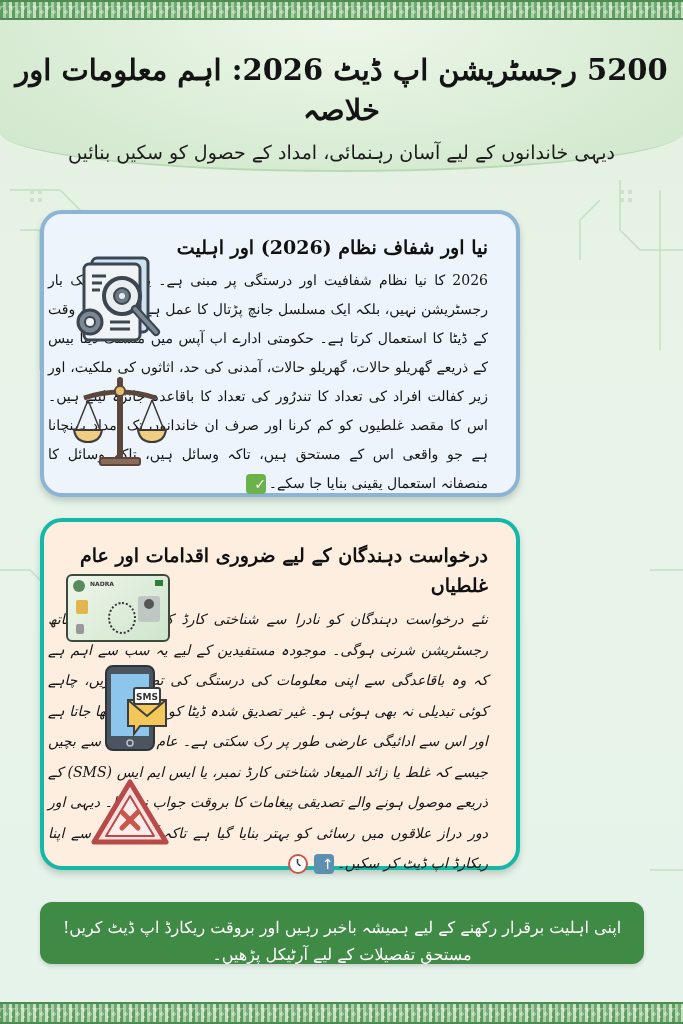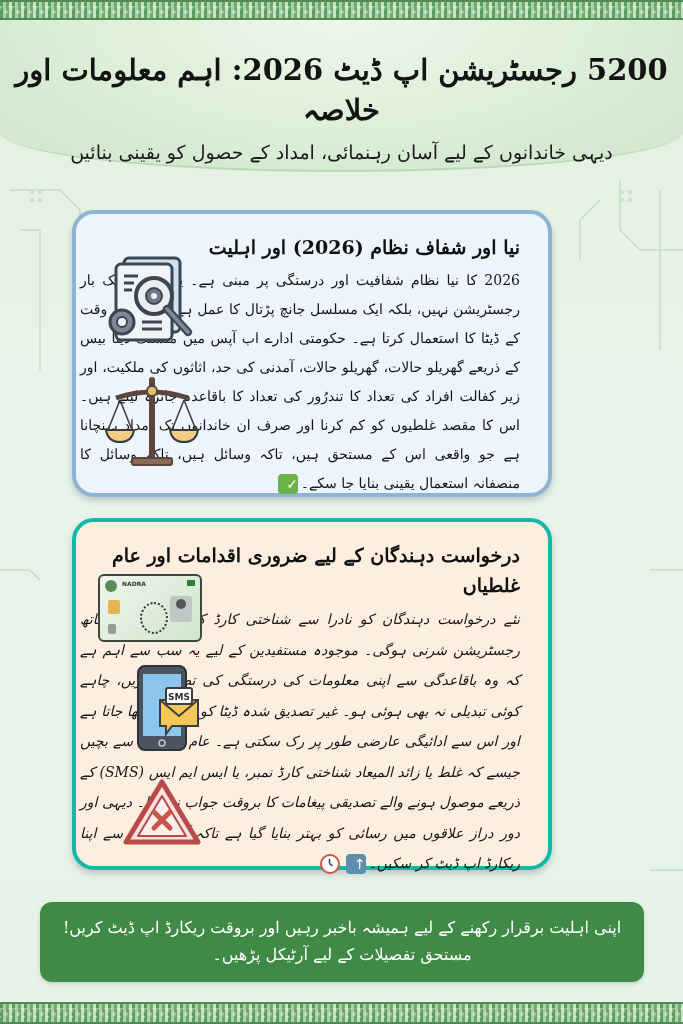--- a/index.html
+++ b/index.html
@@ -44,21 +44,20 @@
   .circuit {
     position: absolute; left: 0; top: 170px; width: 683px; height: 720px;
     pointer-events: none; opacity: 0.55;
   }
 
   .card {
     position: absolute; left: 40px; width: 480px; box-sizing: border-box;
     border-radius: 22px; padding: 18px 28px 18px 20px;
     box-shadow: 0 4px 6px rgba(60,80,70,0.25);
     direction: rtl;
-    margin-left: 32px;
   }
   .card.blue {
     top: 210px; height: 287px;
     background: #edf4fb; border: 4px solid #8db4d6;
   }
   .card.peach {
     top: 518px; height: 352px;
     background: #fdeee0; border: 4px solid #14b8a6;
   }
   .card h2 {
@@ -82,36 +81,36 @@
     font-family: "DejaVu Sans", sans-serif; margin: 0 3px;
   }
   .emoji-check { background: #6bb24a; }
   .emoji-up { background: #5d8fb0; }
   .emoji-clock {
     width: 20px; height: 20px; border-radius: 50%; background: #fff;
     border: 2.5px solid #c9564b; box-sizing: border-box; position: relative; color: #333;
   }
 
   .cta {
-    position: absolute; left: 40px; top: 902px; width: 604px; height: 80px;
+    position: absolute; left: 40px; top: 902px; width: 604px; height: 62px;
     background: #3f8a45; border-radius: 12px; box-shadow: 0 2px 4px rgba(0,0,0,0.15);
     direction: rtl; text-align: center; color: #fff;
     font-family: "DejaVu Serif", serif; font-size: 16px; line-height: 27px;
     padding-top: 12px; box-sizing: border-box;
   }
   .cta div { margin: 0; }
 </style>
 </head>
 <body>
 
 <div class="border-band top"></div>
 
 <header class="header">
   <h1 class="title">5200 رجسٹریشن اپ ڈیٹ 2026: اہم معلومات اور خلاصہ</h1>
-  <div class="subtitle">دیہی خاندانوں کے لیے آسان رہنمائی، امداد کے حصول کو یقینی بنائیں</div>
+  <div class="subtitle">دیہی خاندانوں کے لیے آسان رہنمائی، امداد کے حصول کو سکیں بنائیں</div>
 </header>
 
 <svg class="circuit" viewBox="0 0 683 720">
   <g stroke="#a8cfa6" stroke-width="1.5" fill="none">
     <path d="M10 20 H60 L80 40 V120"></path>
     <path d="M20 60 H40 V200"></path>
     <path d="M620 10 V60 L640 80 H683"></path>
     <path d="M660 20 V180"></path>
     <path d="M600 30 L580 50 V90"></path>
     <path d="M0 400 H30 L40 410"></path>

